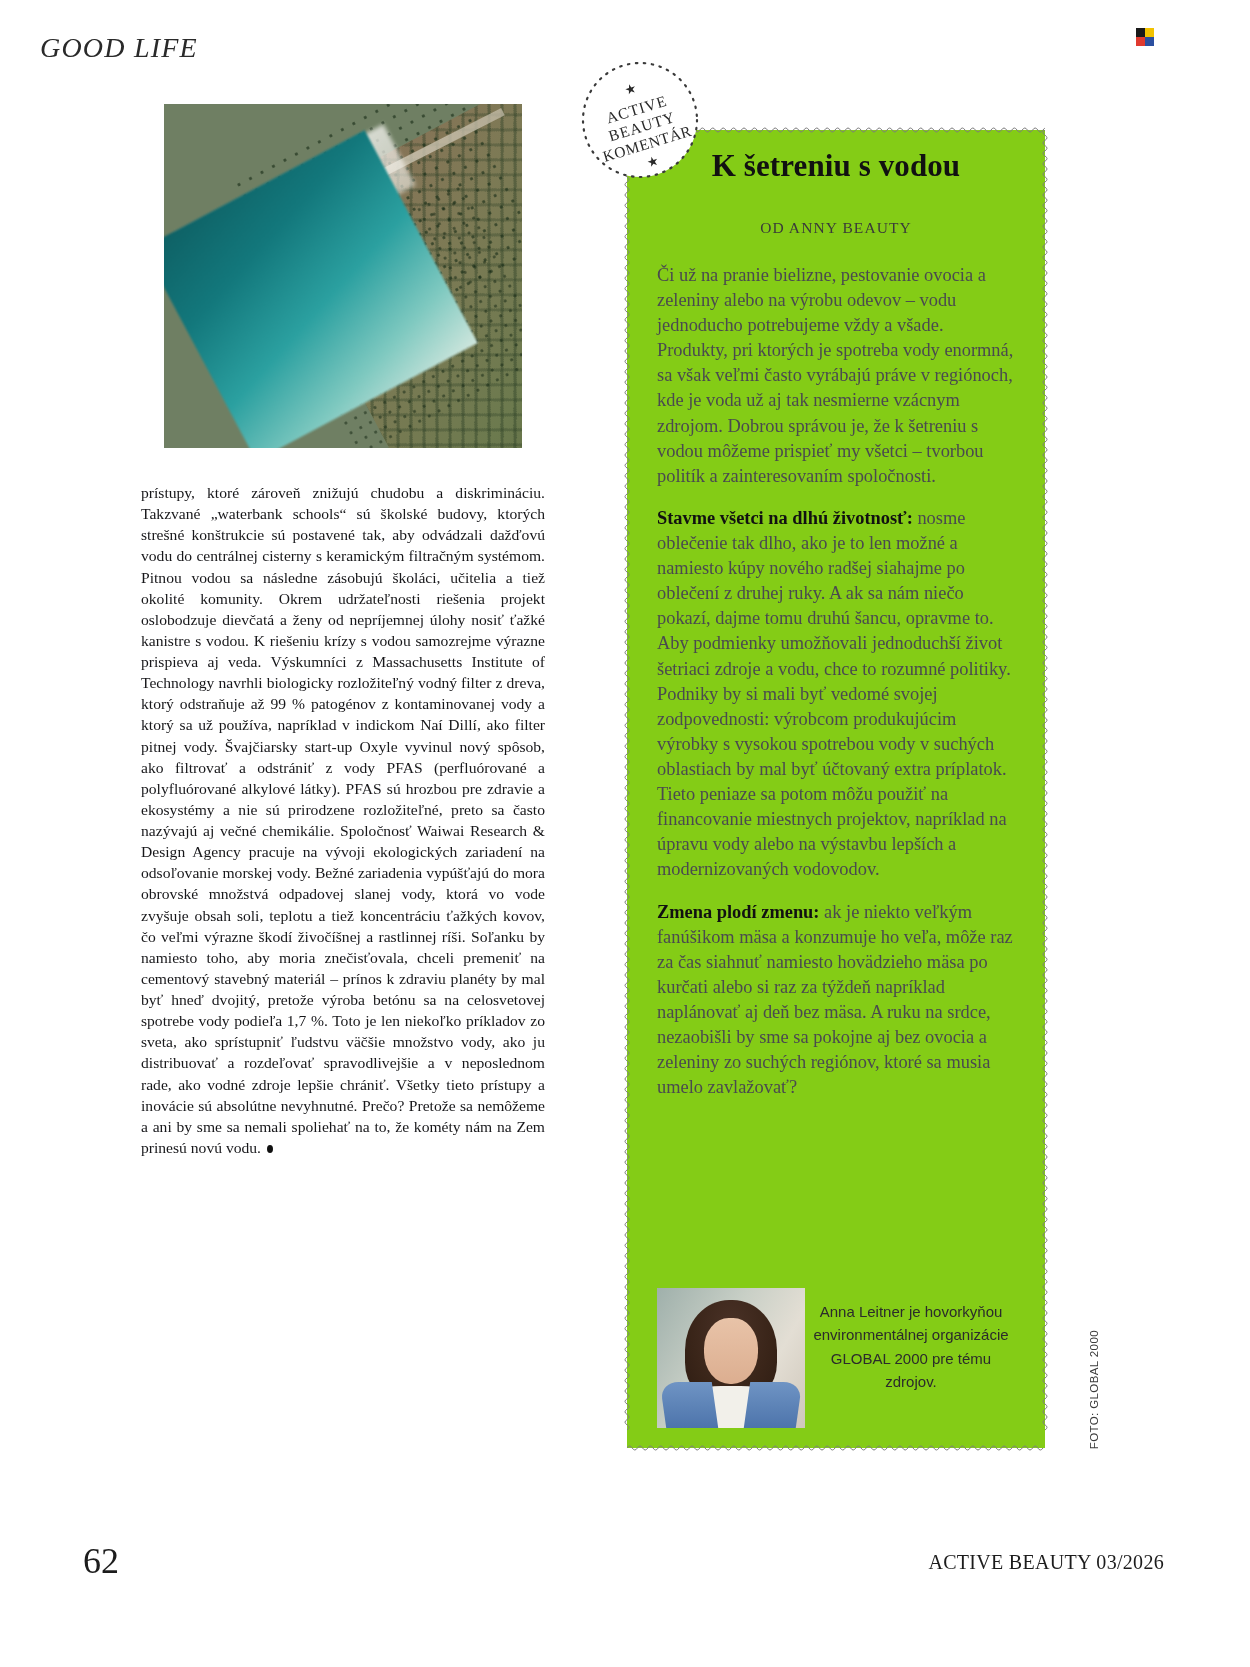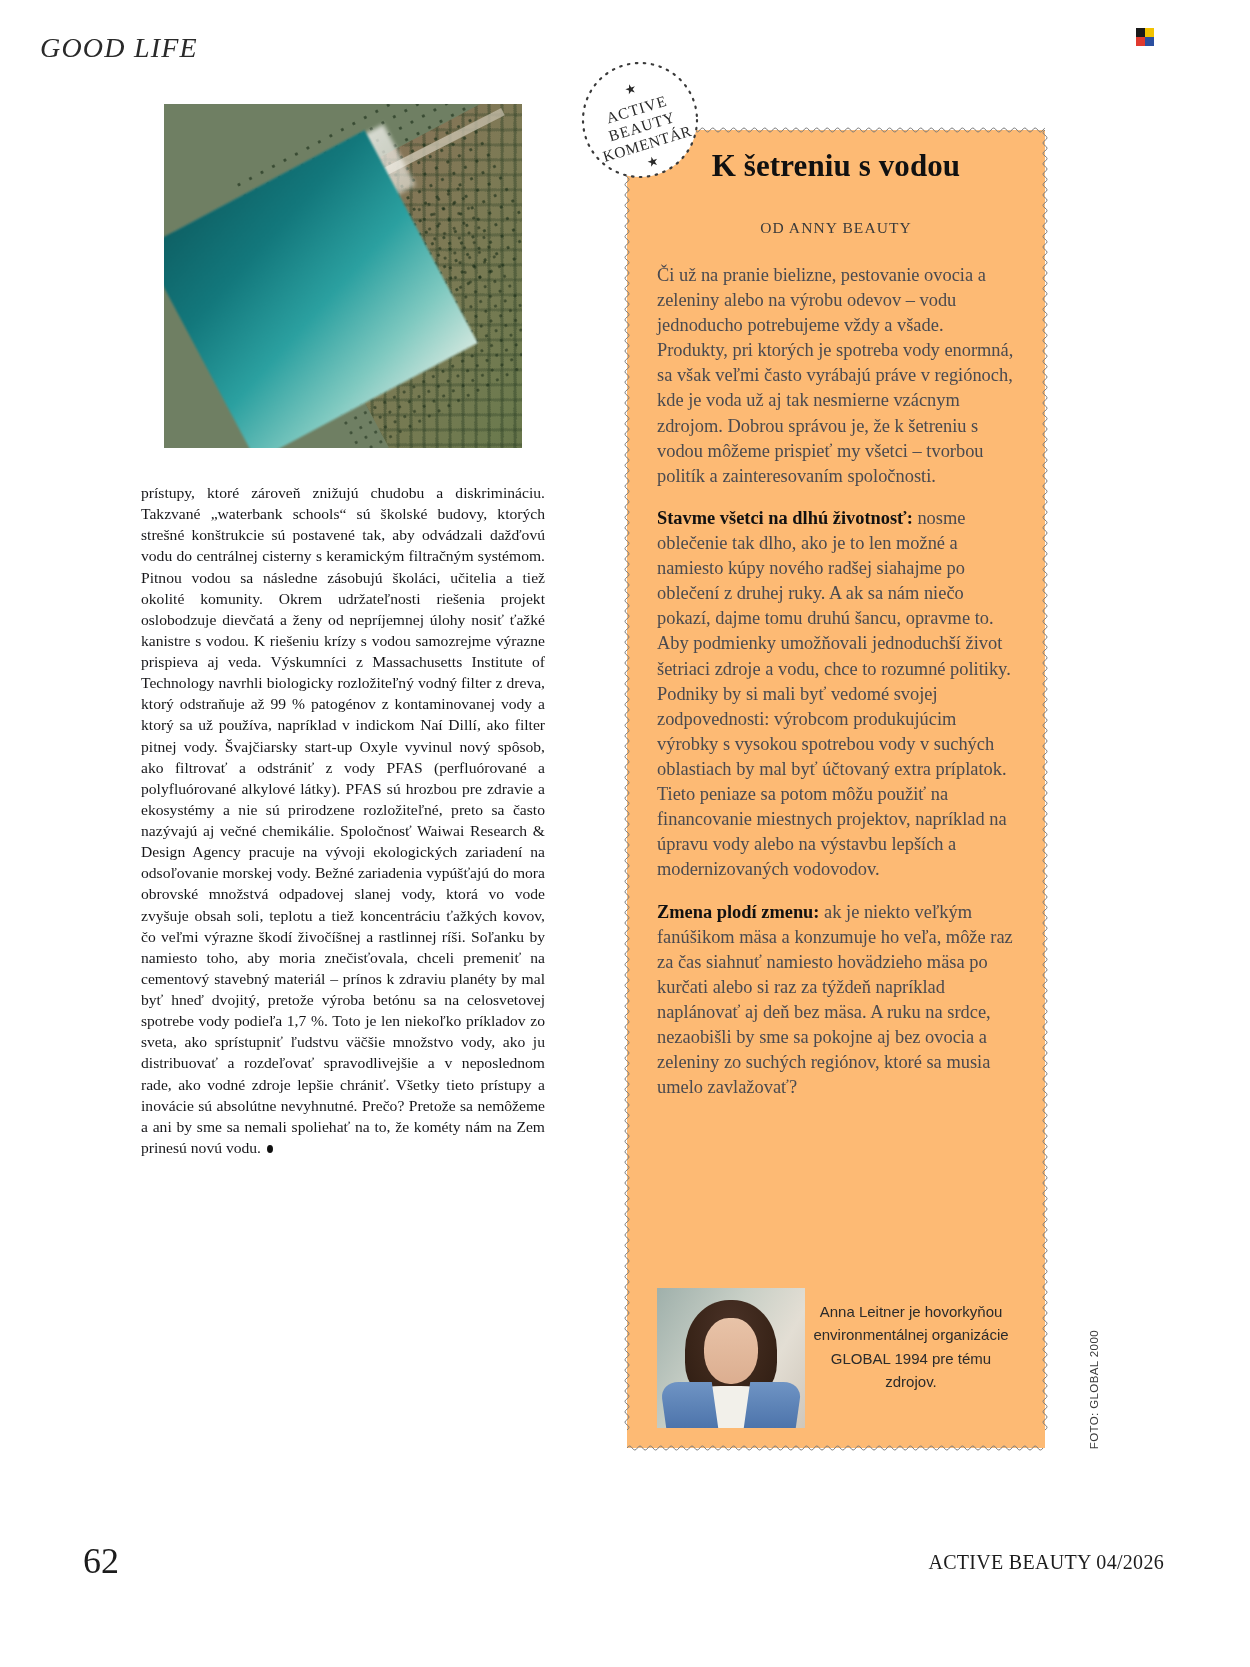--- a/index.html
+++ b/index.html
@@ -168,21 +168,21 @@
   }
 
   
   .comment-box {
     position: absolute;
     left: 627px;
     top: 130px;
     width: 418px;
     height: 1318px;
     box-sizing: border-box;
-    background: #fdba74;
+    background: #84cc16;
   }
   .wave-edge {
     position: absolute;
     pointer-events: none;
   }
   .wave-top, .wave-bottom {
     left: 0; width: 100%; height: 8px;
   }
   .wave-top { top: -4px; }
   .wave-bottom { bottom: -4px; }
@@ -400,36 +400,36 @@
 
       <div class="bio">
         <div class="bio-photo">
           <div class="bg"></div>
           <div class="hair"></div>
           <div class="face"></div>
           <div class="shirt"></div>
           <div class="jacket-l"></div>
           <div class="jacket-r"></div>
         </div>
-        <div class="bio-text">Anna Leitner je hovorkyňou environmentálnej organizácie GLOBAL 1994 pre tému zdrojov.</div>
+        <div class="bio-text">Anna Leitner je hovorkyňou environmentálnej organizácie GLOBAL 2000 pre tému zdrojov.</div>
       </div>
     </div>
   </div>
 
   <div class="stamp">
     <svg viewBox="0 0 124 124" width="124" height="124" aria-hidden="true">
       <circle cx="62" cy="62" r="57" fill="#fff" stroke="#3a3a3a" stroke-width="2.2" stroke-dasharray="1.5 6.5" stroke-linecap="round"></circle>
       <g transform="rotate(-17 62 62)" fill="#2a2a2a" font-family="Liberation Serif, serif">
         <text x="62" y="34" text-anchor="middle" font-size="13">★</text>
         <text x="62" y="56" text-anchor="middle" font-size="15.5" letter-spacing="1" id="st1">ACTIVE</text>
         <text x="62" y="74" text-anchor="middle" font-size="15.5" letter-spacing="1" id="st2">BEAUTY</text>
         <text x="62" y="92" text-anchor="middle" font-size="15.5" letter-spacing=".5" id="st3">KOMENTÁR</text>
         <text x="62" y="110" text-anchor="middle" font-size="13">★</text>
       </g>
     </svg>
   </div>
 
   <div class="photo-credit">FOTO: GLOBAL 2000</div>
 
   <div class="folio">62</div>
-  <div class="issue">ACTIVE BEAUTY 04/2026</div>
+  <div class="issue">ACTIVE BEAUTY 03/2026</div>
 
 </div>
 
 </body></html>

